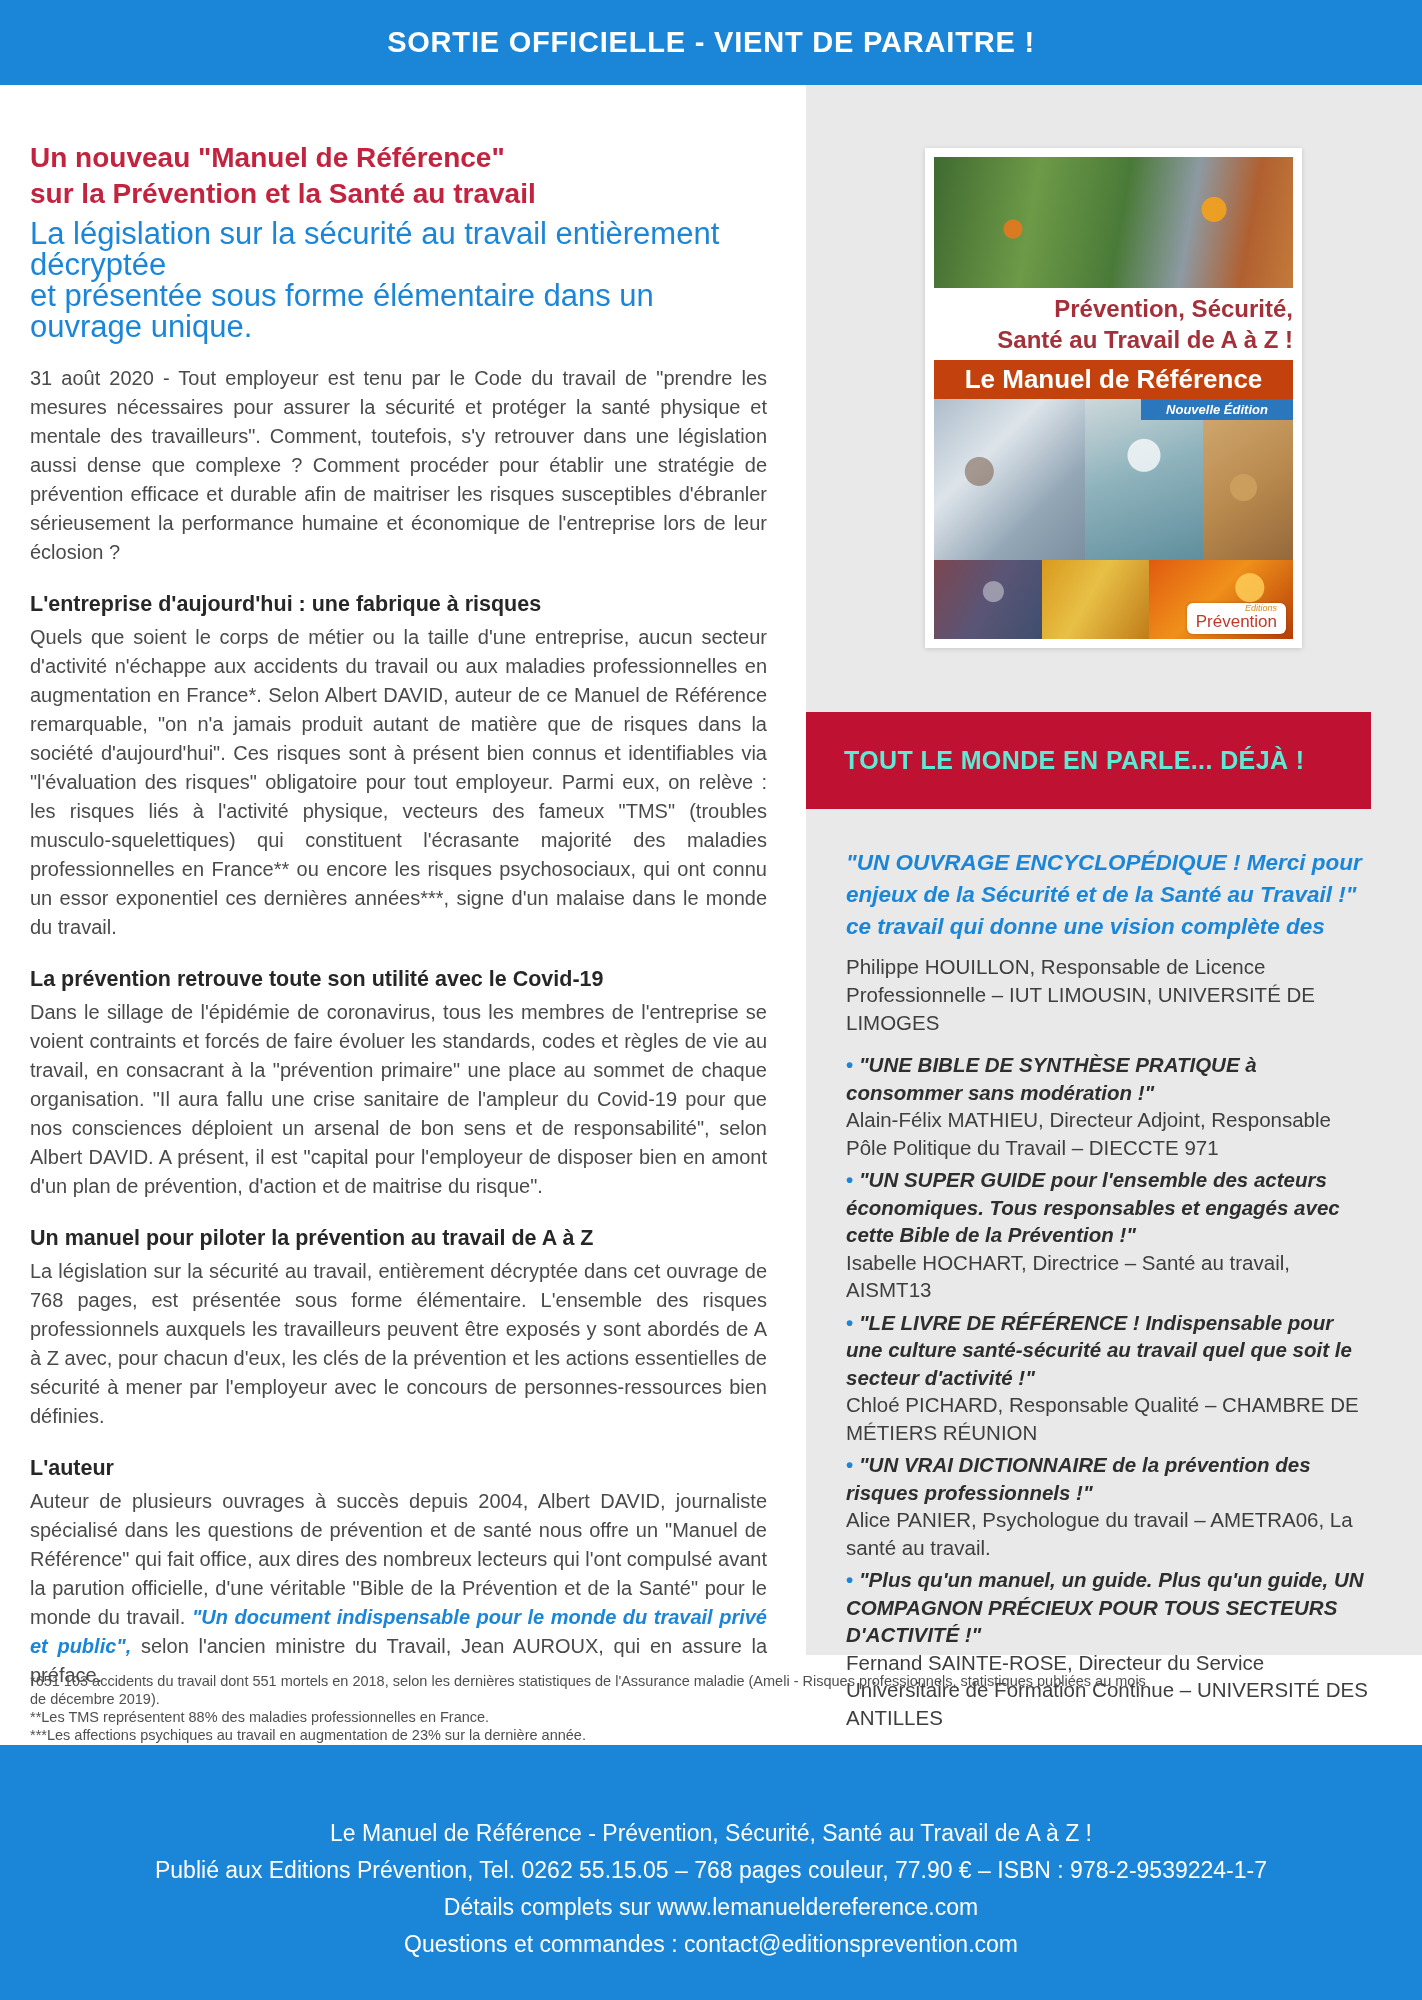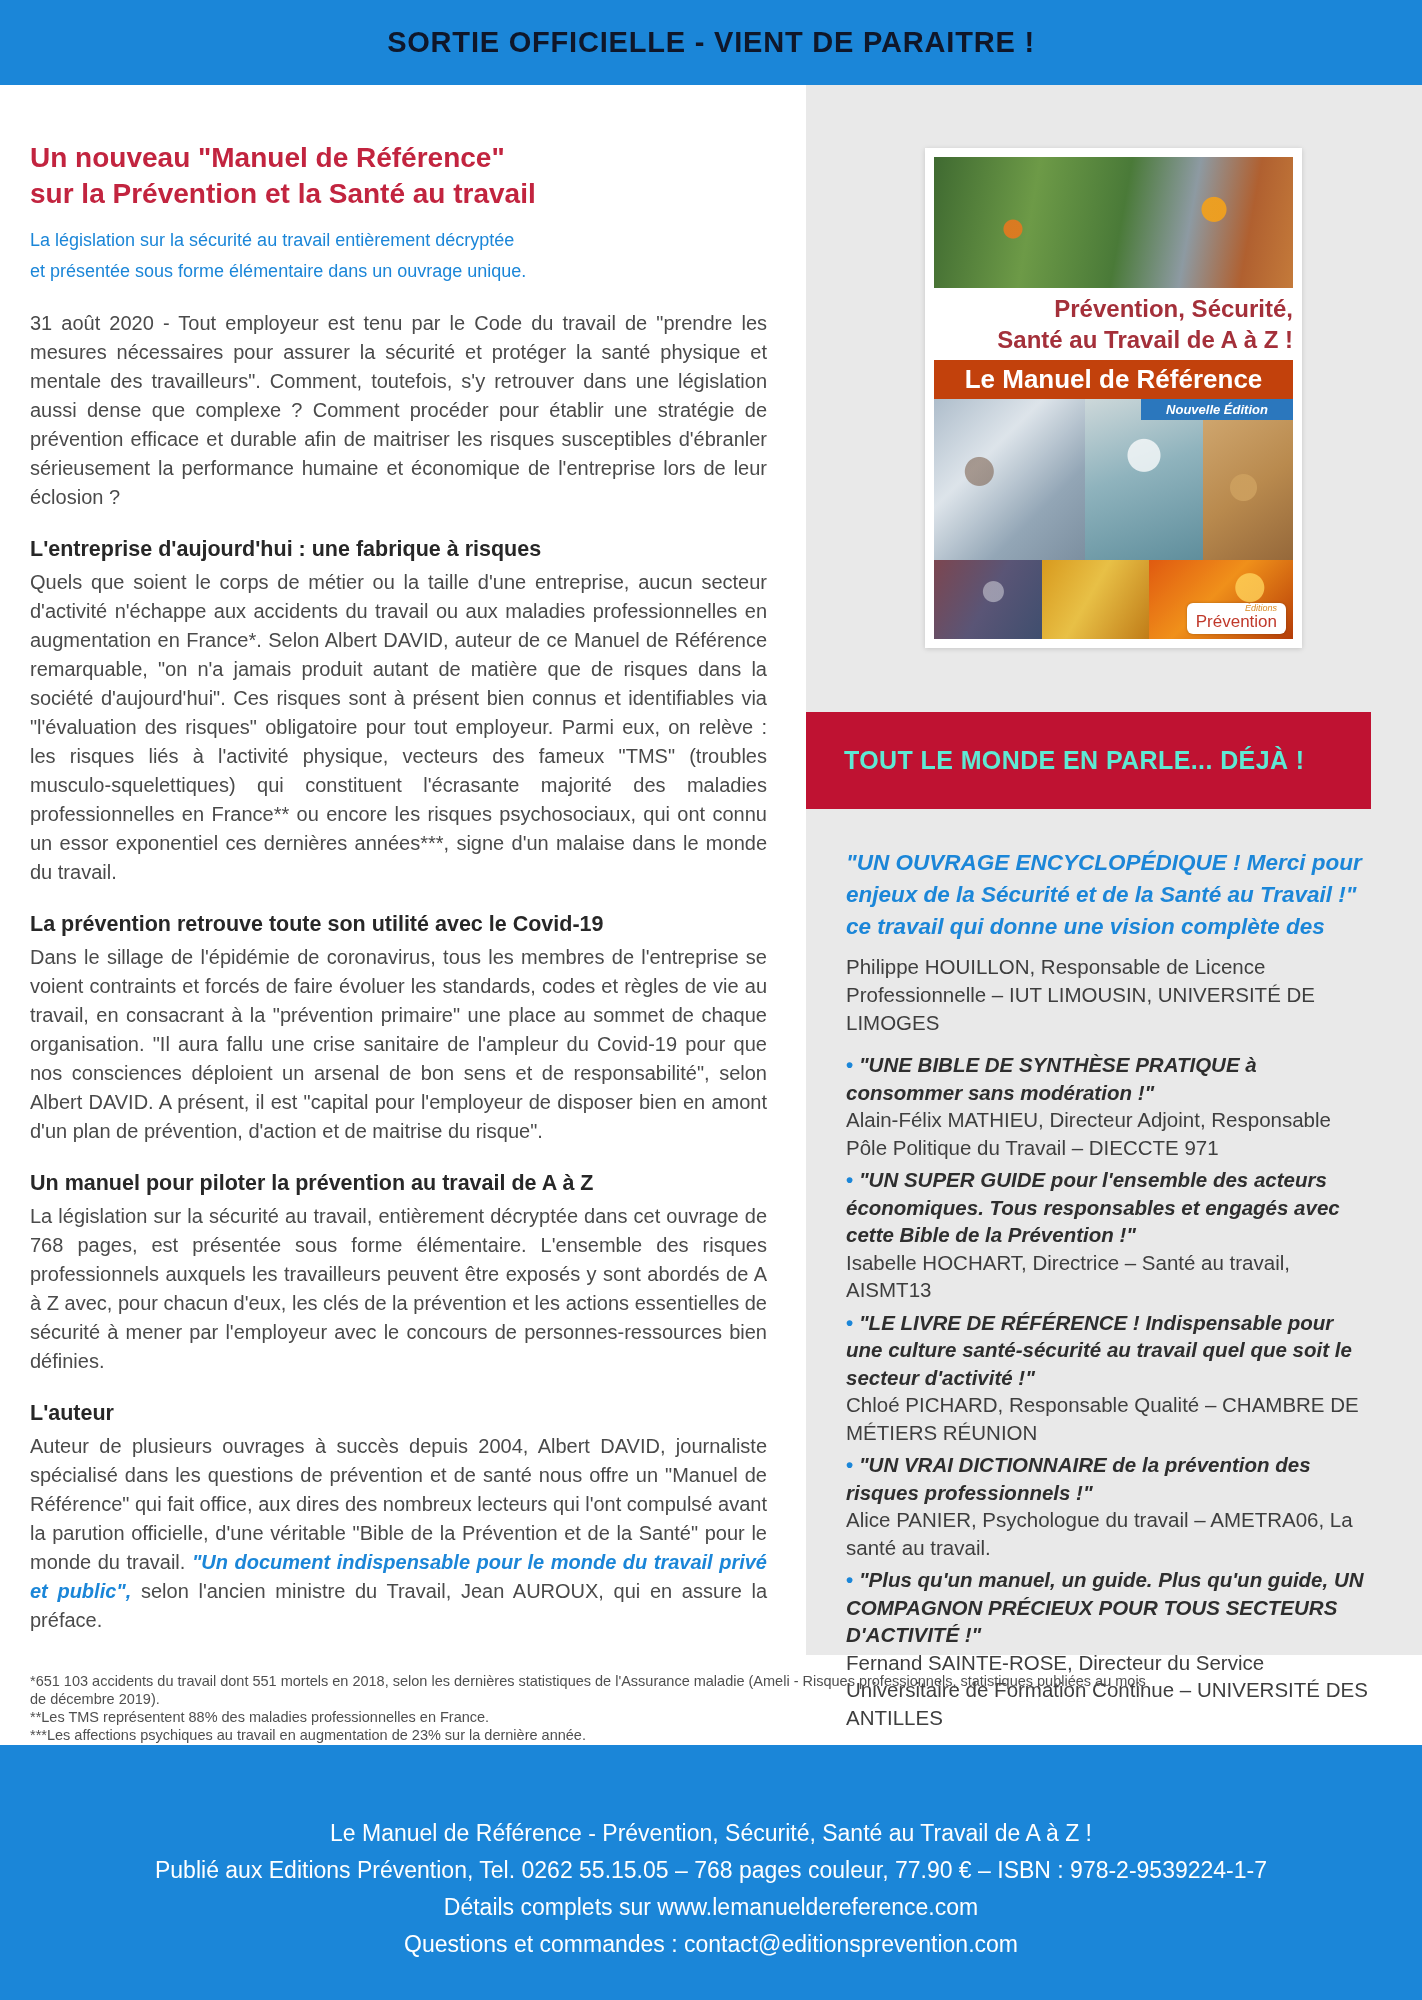--- a/index.html
+++ b/index.html
@@ -2,27 +2,27 @@
 <html><head>
 <meta charset="utf-8">
 <style>
   html,body{margin:0;padding:0;background:#ffffff;}
   #page{position:relative;width:1422px;height:2000px;background:#ffffff;overflow:hidden;
         font-family:"Liberation Sans",sans-serif;-webkit-font-smoothing:antialiased;}
 
   
   .top-banner{position:absolute;left:0;top:0;width:1422px;height:85px;background:#1b86d8;
               display:flex;align-items:center;justify-content:center;}
-  .top-banner span{color:#0f172a;font-size:29px;font-weight:700;letter-spacing:0.8px;}
+  .top-banner span{color:#ffffff;font-size:29px;font-weight:700;letter-spacing:0.8px;}
 
   
   .left-col{position:absolute;left:30px;top:85px;width:737px;}
   .a-title{margin-top:55px;font-size:28px;line-height:36px;font-weight:700;color:#c2243f;}
   .a-title span{display:block;}
-  .a-sub{margin-top:13px;font-size:18px;line-height:31px;font-weight:500;color:#1b86d8;}
+  .a-sub{margin-top:6px;font-size:31px;line-height:31px;font-weight:500;color:#1b86d8;}
   .a-sub span{display:block;}
   .para{margin-top:22px;font-size:20px;line-height:29px;color:#4a4a4a;text-align:justify;}
   .sec-h{margin-top:24px;font-size:21.5px;line-height:27px;font-weight:700;color:#272727;}
   .sec-p{margin-top:5px;font-size:20px;line-height:29px;color:#4a4a4a;text-align:justify;}
   .hl{color:#1b86d8;font-weight:700;font-style:italic;}
 
   
   .gray-panel{position:absolute;left:806px;top:85px;width:616px;height:1570px;background:#e9e9e9;}
 
   

